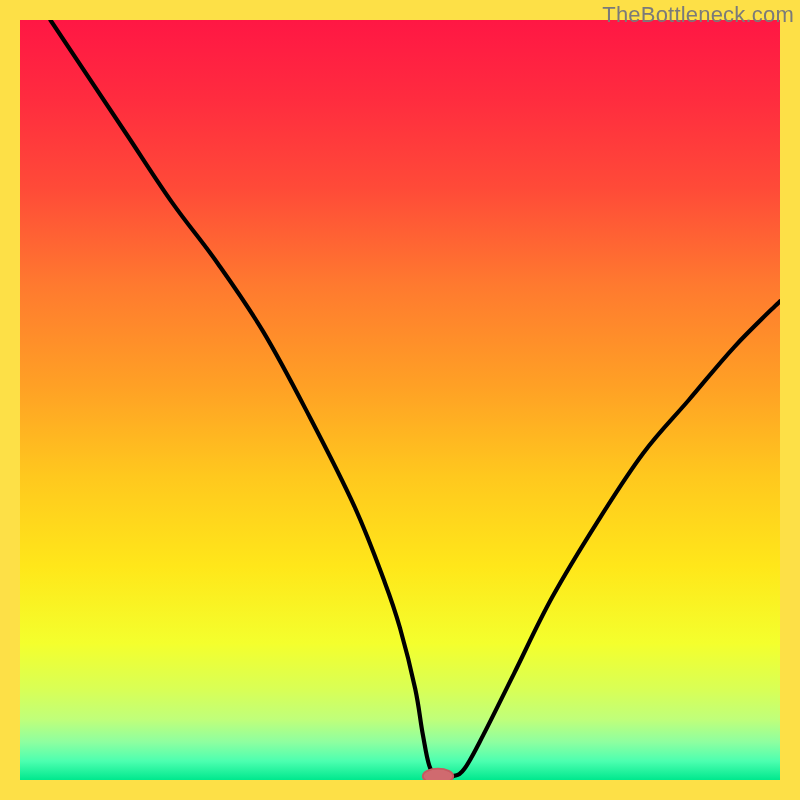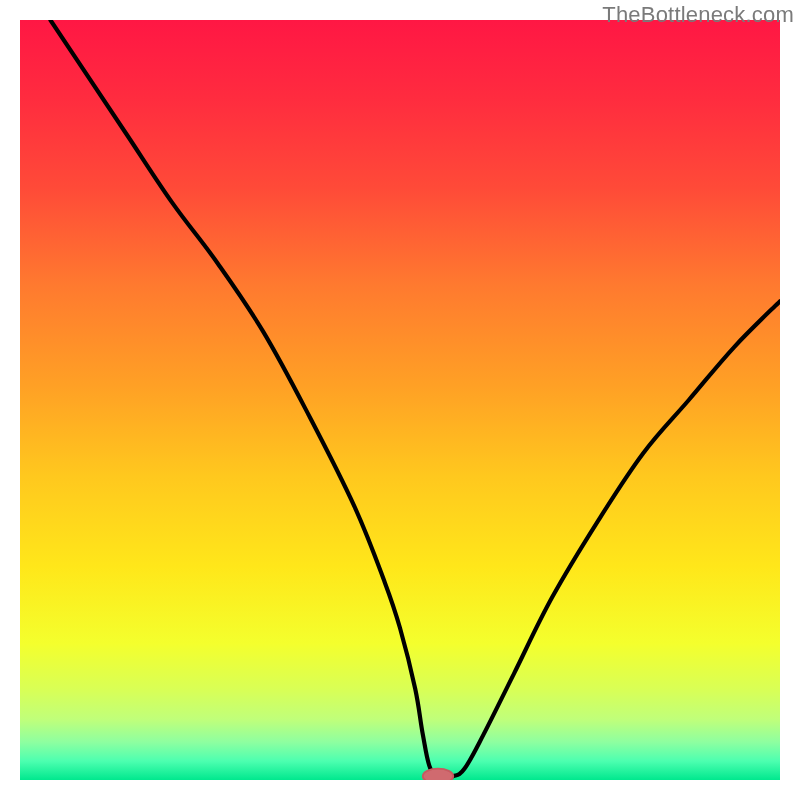--- a/index.html
+++ b/index.html
@@ -8,21 +8,21 @@
     width: 800px;
     height: 800px;
     background: #000;
     font-family: Arial, Helvetica, sans-serif;
     overflow: hidden;
   }
   .frame {
     position: relative;
     width: 800px;
     height: 800px;
-    background: #ffffff;
+    background: #fde047;
   }
   .plot {
     position: absolute;
     left: 20px;
     top: 20px;
     width: 760px;
     height: 760px;
   }
   .watermark {
     position: absolute;

